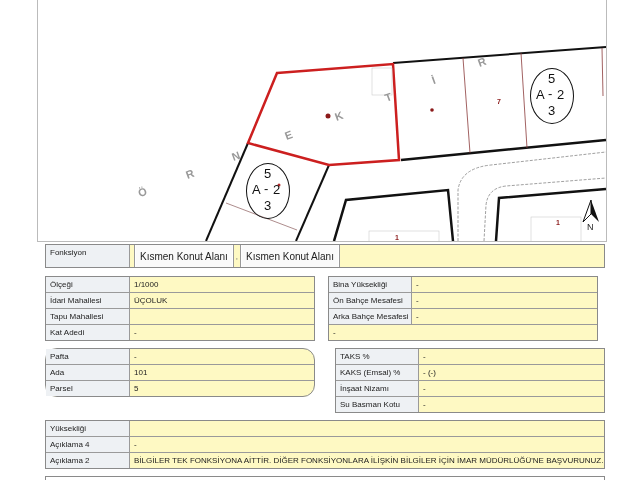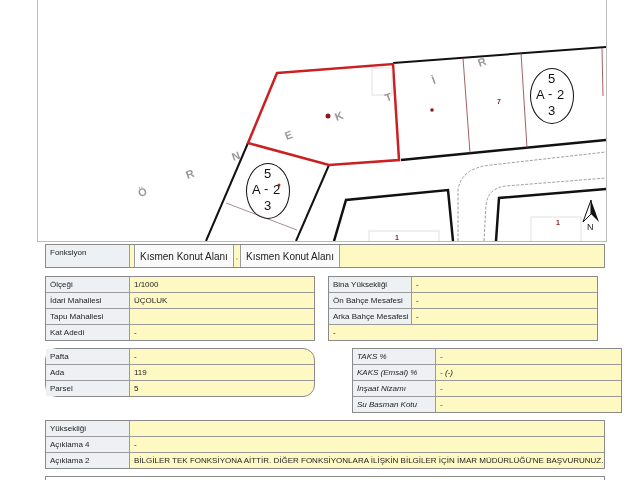--- a/index.html
+++ b/index.html
@@ -142,29 +142,29 @@
     </div>
 </div>
 
 <div class="tbl w-left" style="left:45px;top:348px;border-radius:12px;">
   <div class="row">
       <div class="lbl">Pafta</div>
       <div class="val">-</div>
     </div>
   <div class="row">
       <div class="lbl">Ada</div>
-      <div class="val">119</div>
+      <div class="val">101</div>
     </div>
   <div class="row">
       <div class="lbl">Parsel</div>
       <div class="val">5</div>
     </div>
 </div>
 
-<div class="tbl w-right" style="left:352px;top:348px;font-style:italic;">
+<div class="tbl w-right" style="left:335px;top:348px;">
   <div class="row">
       <div class="lbl">TAKS %</div>
       <div class="val">-</div>
     </div>
   <div class="row">
       <div class="lbl">KAKS (Emsal) %</div>
       <div class="val">- (-)</div>
     </div>
   <div class="row">
       <div class="lbl">İnşaat Nizamı</div>

